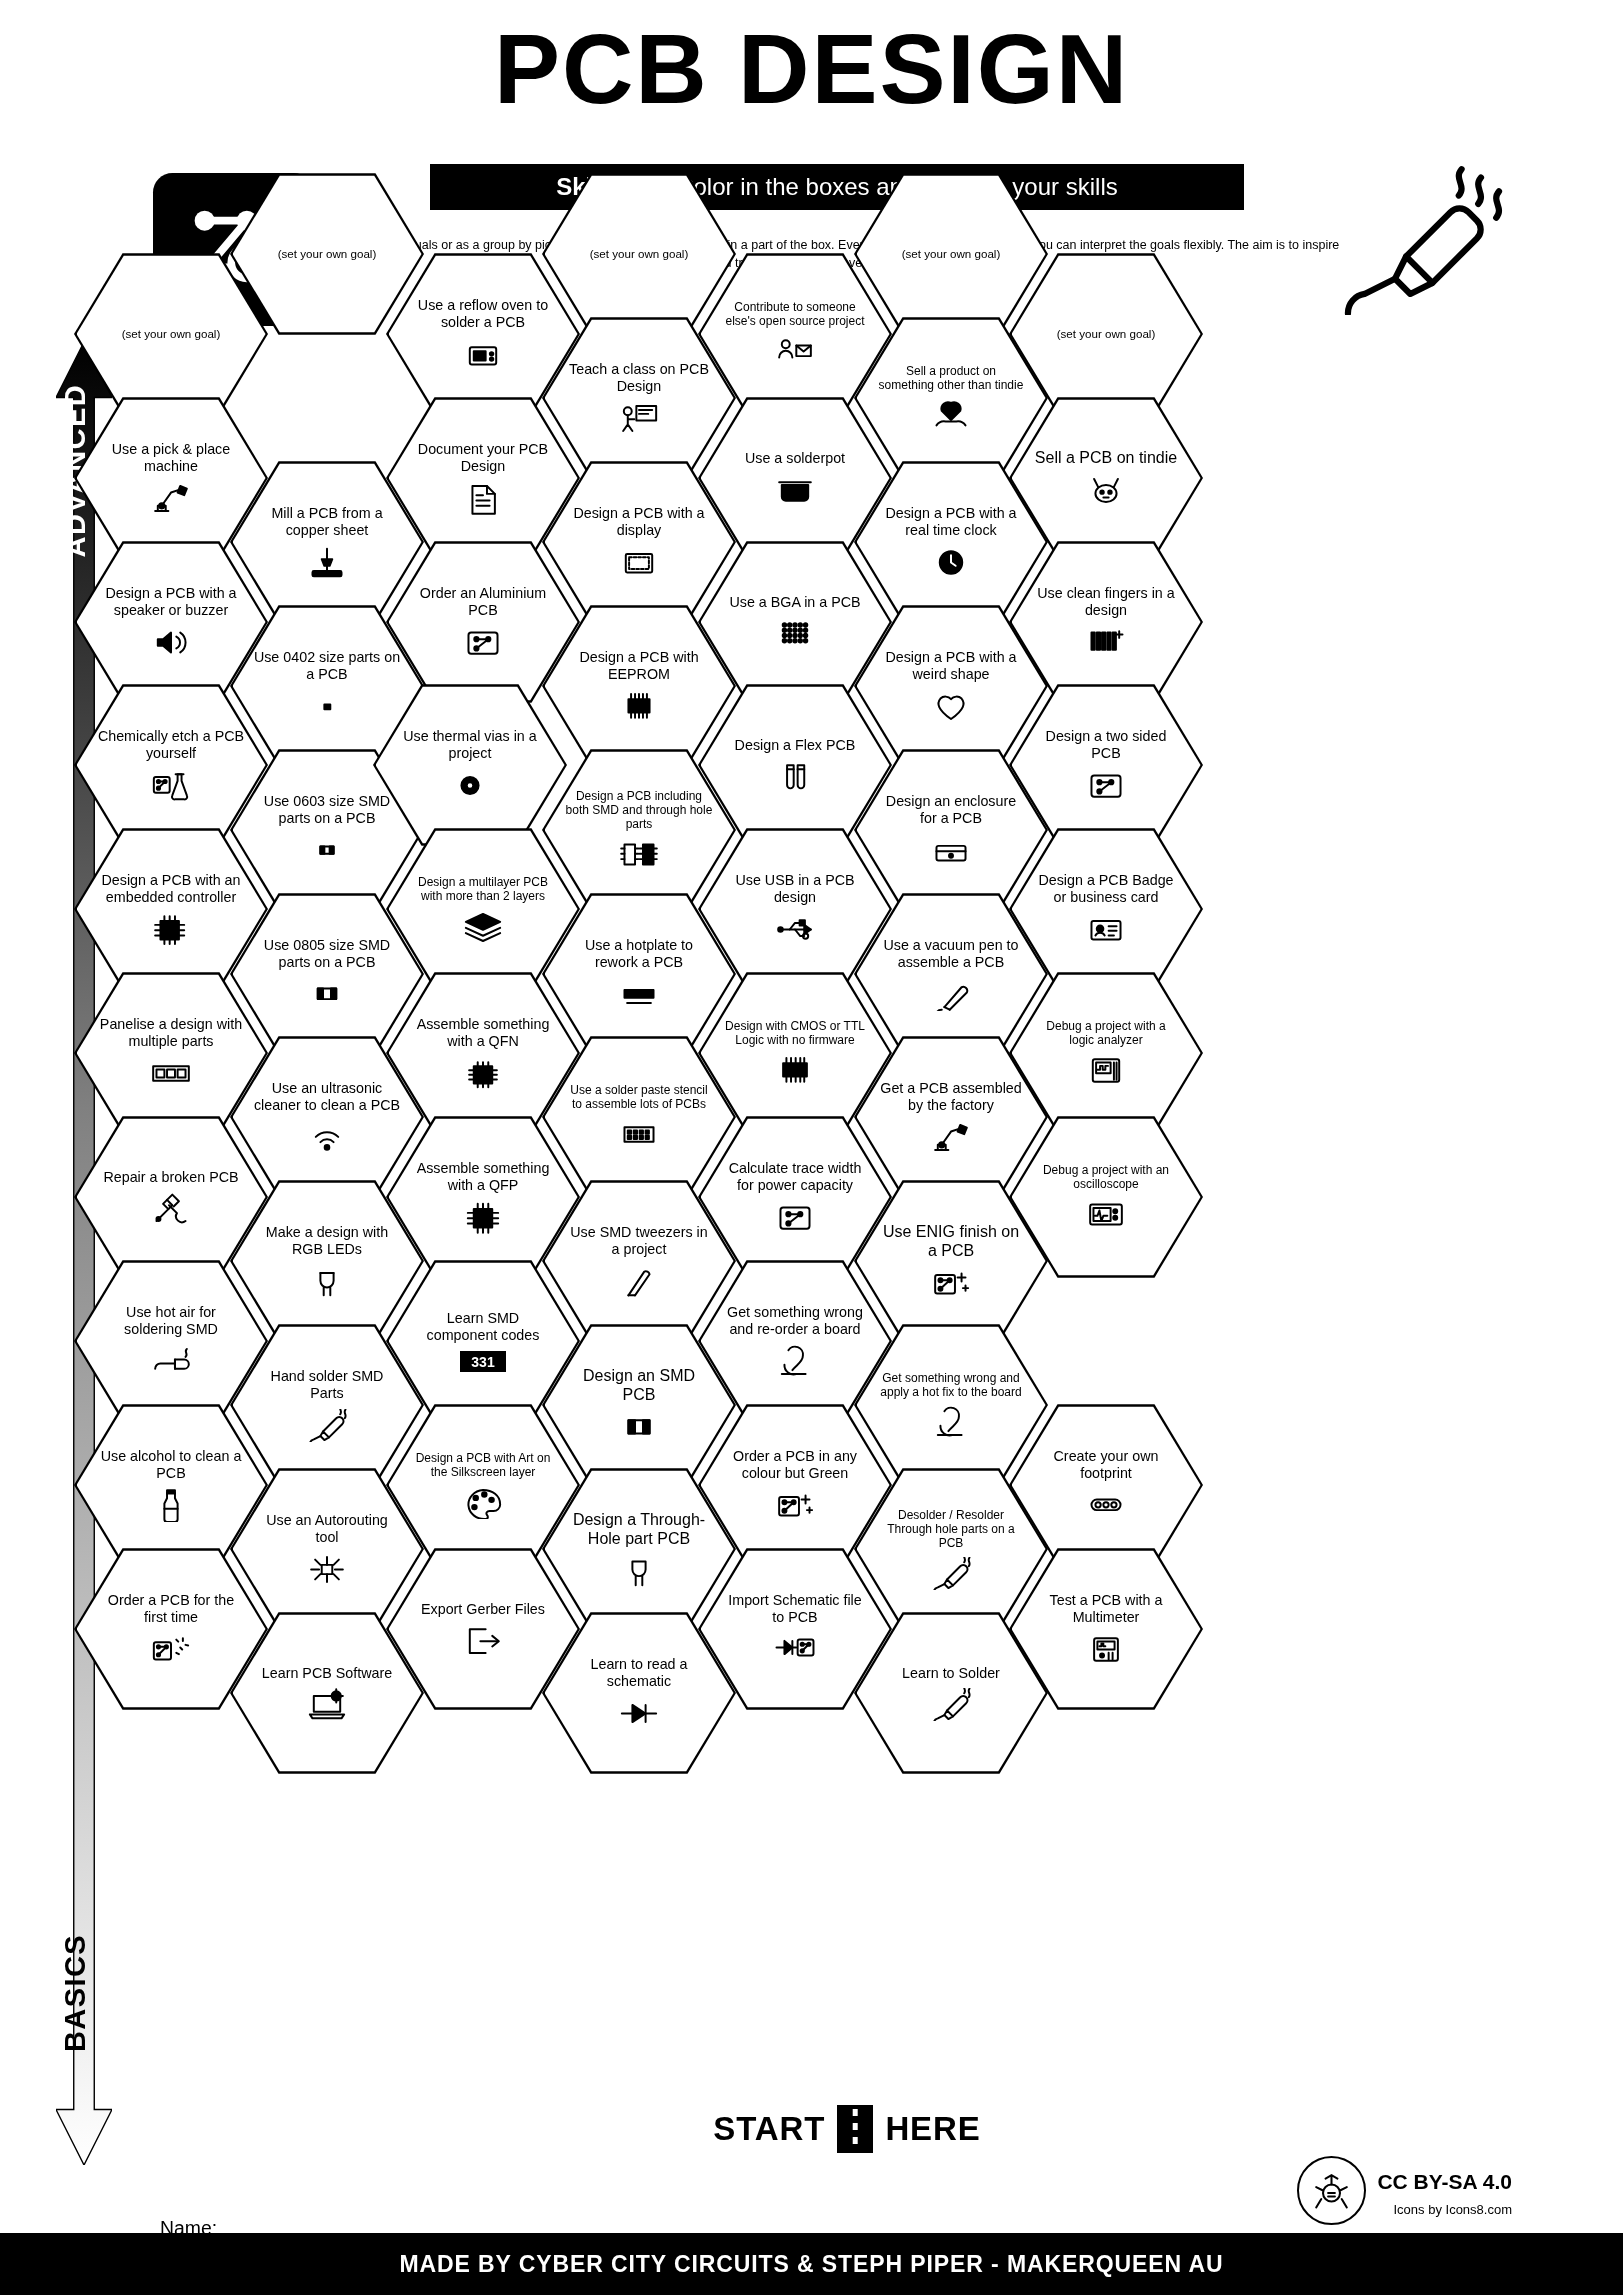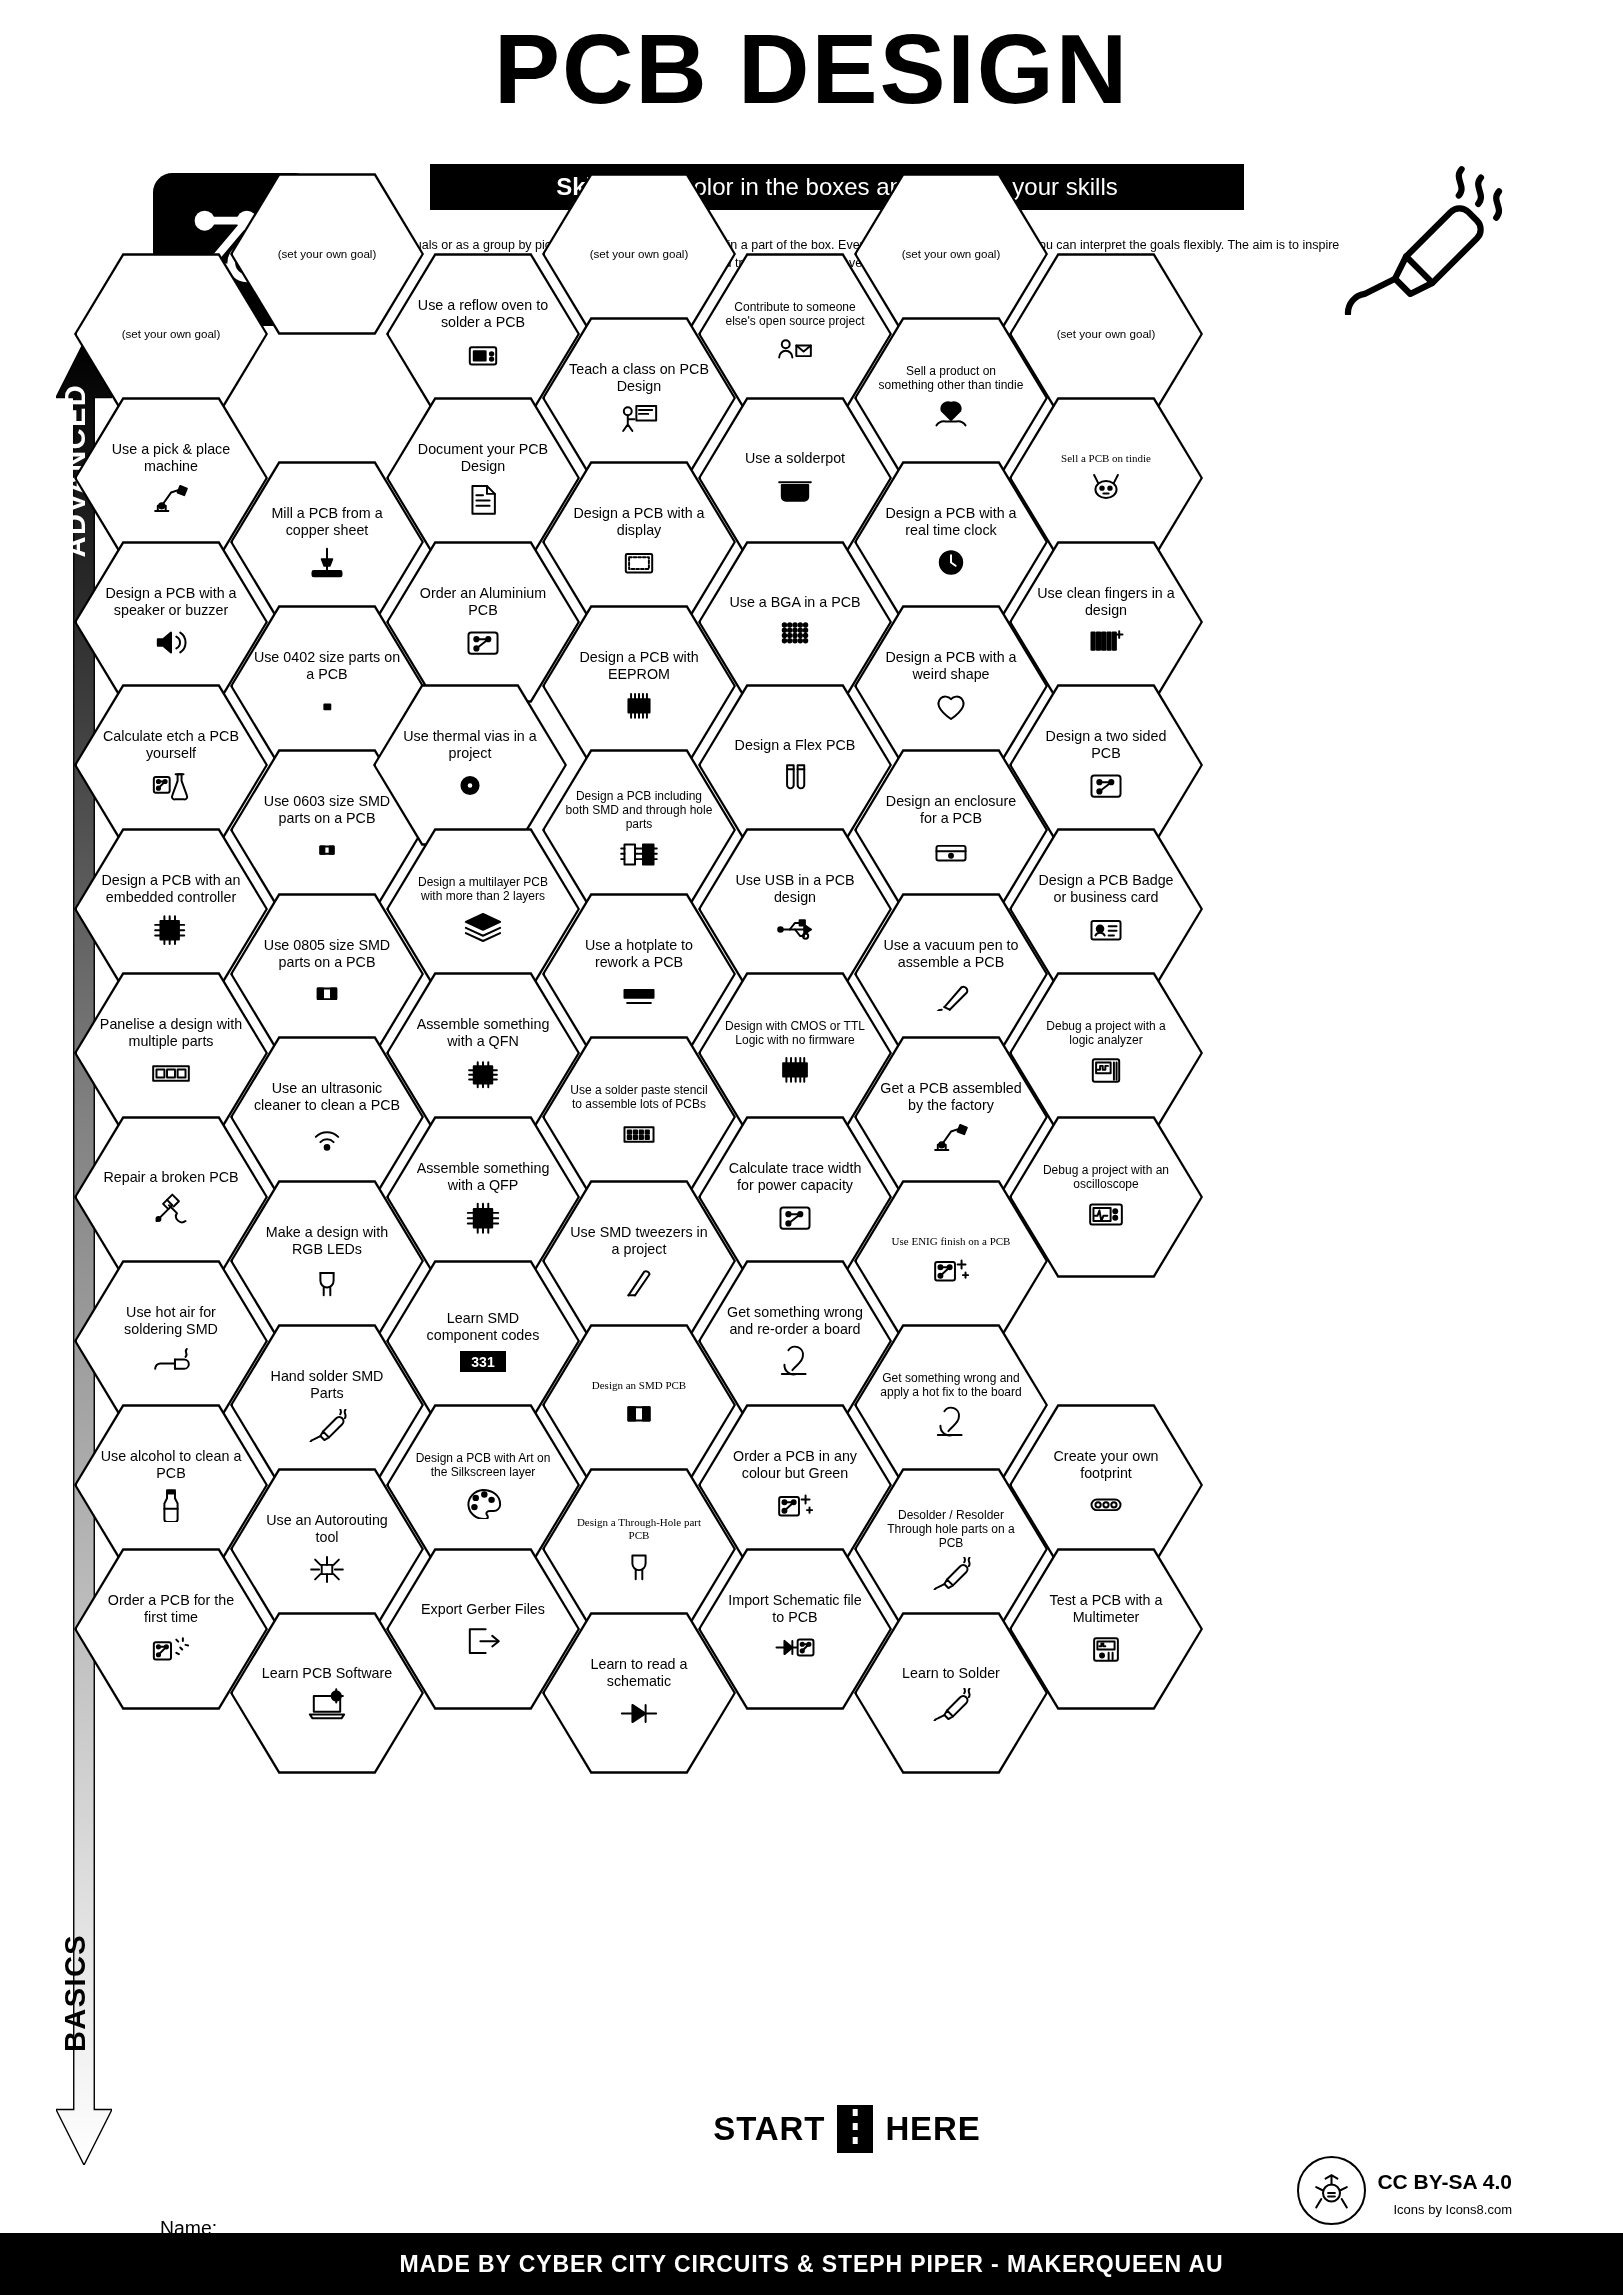--- a/index.html
+++ b/index.html
@@ -57,21 +57,21 @@
     background:#000;
   }
   .hex .inner{
     width:189px;height:163px;background:#fff;
     clip-path:polygon(25% 2%,75% 2%,100% 50%,75% 98%,25% 98%,0% 50%);
     display:flex;flex-direction:column;align-items:center;justify-content:center;
     padding:0 21px;box-sizing:border-box;text-align:center;
   }
   .hex .label{font-size:14.3px;line-height:1.22;}
   .hex .label.small{font-size:12px;line-height:1.2;}
-  .hex .label.big{font-size:11px;font-family:Liberation Serif, serif;}
+  .hex .label.big{font-size:16px;}
   .hex .ic{margin-top:6.5px;line-height:1;}
   .hex.empty .label{font-size:11.6px;}
 
   
   .ic svg{display:block;}
 
   
   .start{
     position:absolute;left:662px;top:2103px;width:370px;height:51px;
     display:flex;align-items:center;justify-content:center;gap:12px;
@@ -190,21 +190,21 @@
                 <path d="M10 20 h8 L30 10 v30 L18 30 h-8z" fill="#000" stroke="#000"></path>
                 <path d="M38 16 a10 10 0 0 1 0 18"></path>
                 <path d="M44 10 a18 18 0 0 1 0 30"></path>
               </g>
             </svg>
           </div>
         </div>
       </div>
       <div class="hex" style="left: 74px; top: 681px;">
         <div class="inner">
-          <div class="label">Calculate etch a PCB yourself</div>
+          <div class="label">Chemically etch a PCB yourself</div>
           <div class="ic">
             <svg width="40" height="33" viewBox="0 0 60 50">
               <g fill="none" stroke="#000" stroke-width="3" stroke-linecap="round" stroke-linejoin="round">
                 <rect x="4" y="12" width="24" height="24" rx="3"></rect>
                 <circle cx="11" cy="19" r="2.4" fill="#000"></circle>
                 <circle cx="21" cy="19" r="2.4" fill="#000"></circle>
                 <circle cx="11" cy="29" r="2.4" fill="#000"></circle>
                 <path d="M11 19 L21 19 L11 29"></path>
                 <path d="M40 8 v10 L32 40 a4 4 0 0 0 4 6 h14 a4 4 0 0 0 4 -6 L46 18 V8z"></path>
                 <path d="M37 8 h12"></path>

